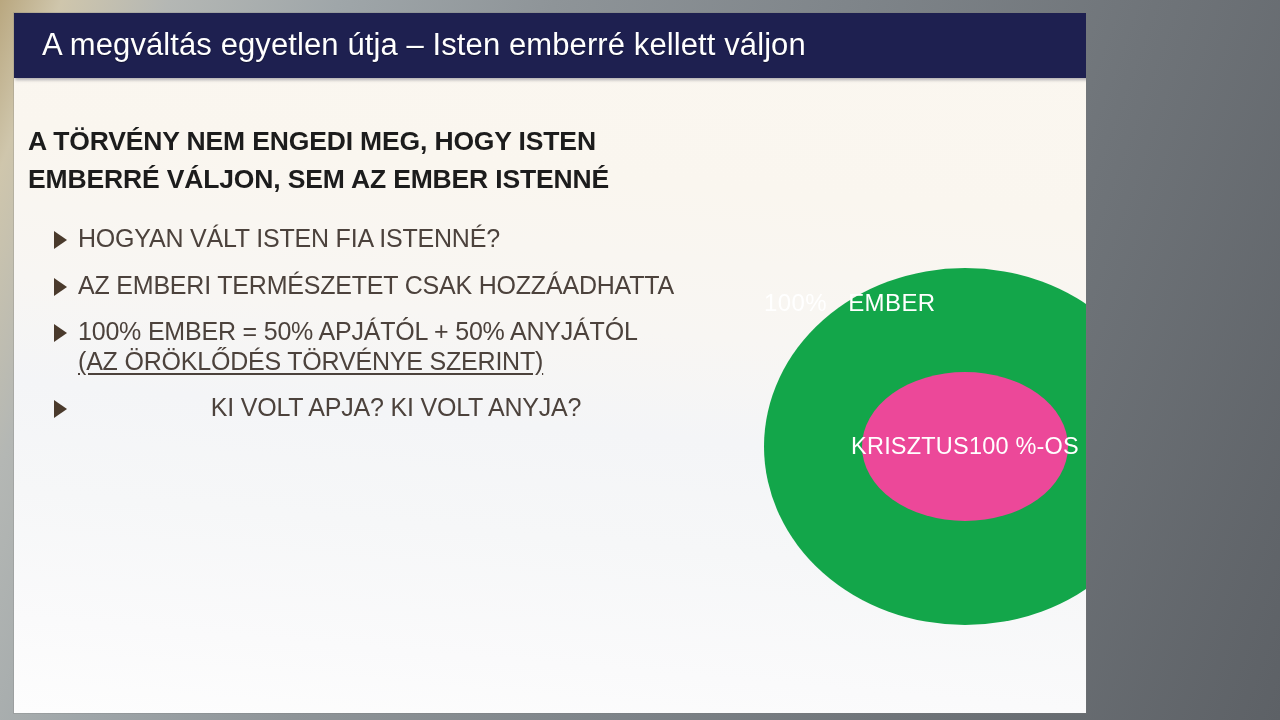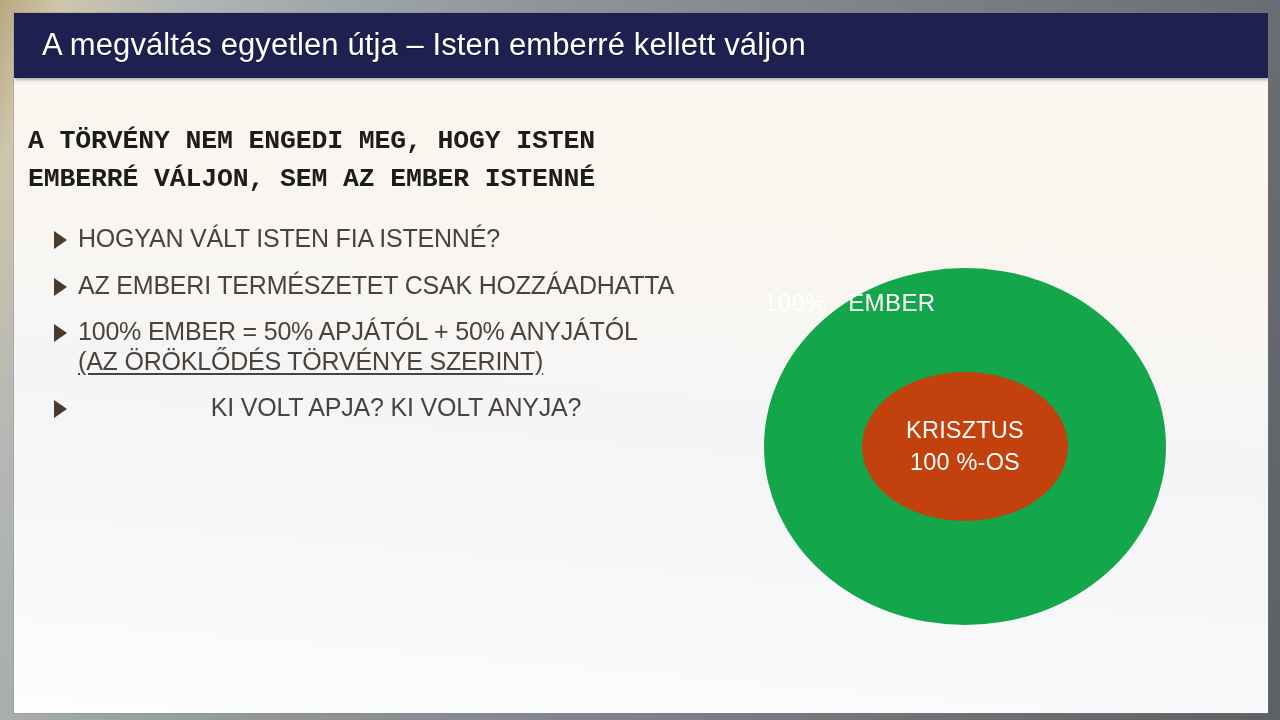--- a/index.html
+++ b/index.html
@@ -30,21 +30,21 @@
         #7f858a 55%,
         #6f7479 75%,
         #5d6166 100%);
   }
 
   
   #slide-canvas {
     position: absolute;
     left: 14px;
     top: 13px;
-    width: 1254px;
+    width: 1072px;
     height: 700px;
     background:
       linear-gradient(185deg,
         #fbf7f0 0%,
         #faf6ef 26%,
         #f8f6f3 45%,
         #f4f5f7 58%,
         #f6f7f8 72%,
         #fafafb 88%,
         #fdfdfd 100%);
@@ -88,21 +88,21 @@
     position: absolute;
     left: 14px;
     top: 45px;
     width: 660px;
     color: #1c1c1c;
     font-size: 26.5px;
     font-weight: 700;
     line-height: 1.42;
     letter-spacing: -0.15px;
   }
-  #lead-heading .lead-line { display: block; white-space: nowrap; font-family: Liberation Mono, monospace; }
+  #lead-heading .lead-line { display: block; white-space: nowrap; }
 
   #bullet-list {
     position: absolute;
     left: 40px;
     top: 146px;
     width: 660px;
   }
   .bullet-row {
     position: relative;
     display: block;
@@ -156,23 +156,23 @@
     letter-spacing: .4px;
     white-space: pre;
   }
   #inner-ellipse {
     position: absolute;
     left: 98px;
     top: 104px;
     width: 206px;
     height: 149px;
     border-radius: 50%;
-    background: #c2410c;
+    background: #ec4899;
     display: flex;
-    flex-direction: column;
+    flex-direction: row;
     align-items: center;
     justify-content: center;
   }
   #inner-ellipse .inner-line {
     display: block;
     color: #ffffff;
     font-size: 23.5px;
     line-height: 1.32;
     letter-spacing: .2px;
     white-space: nowrap;

